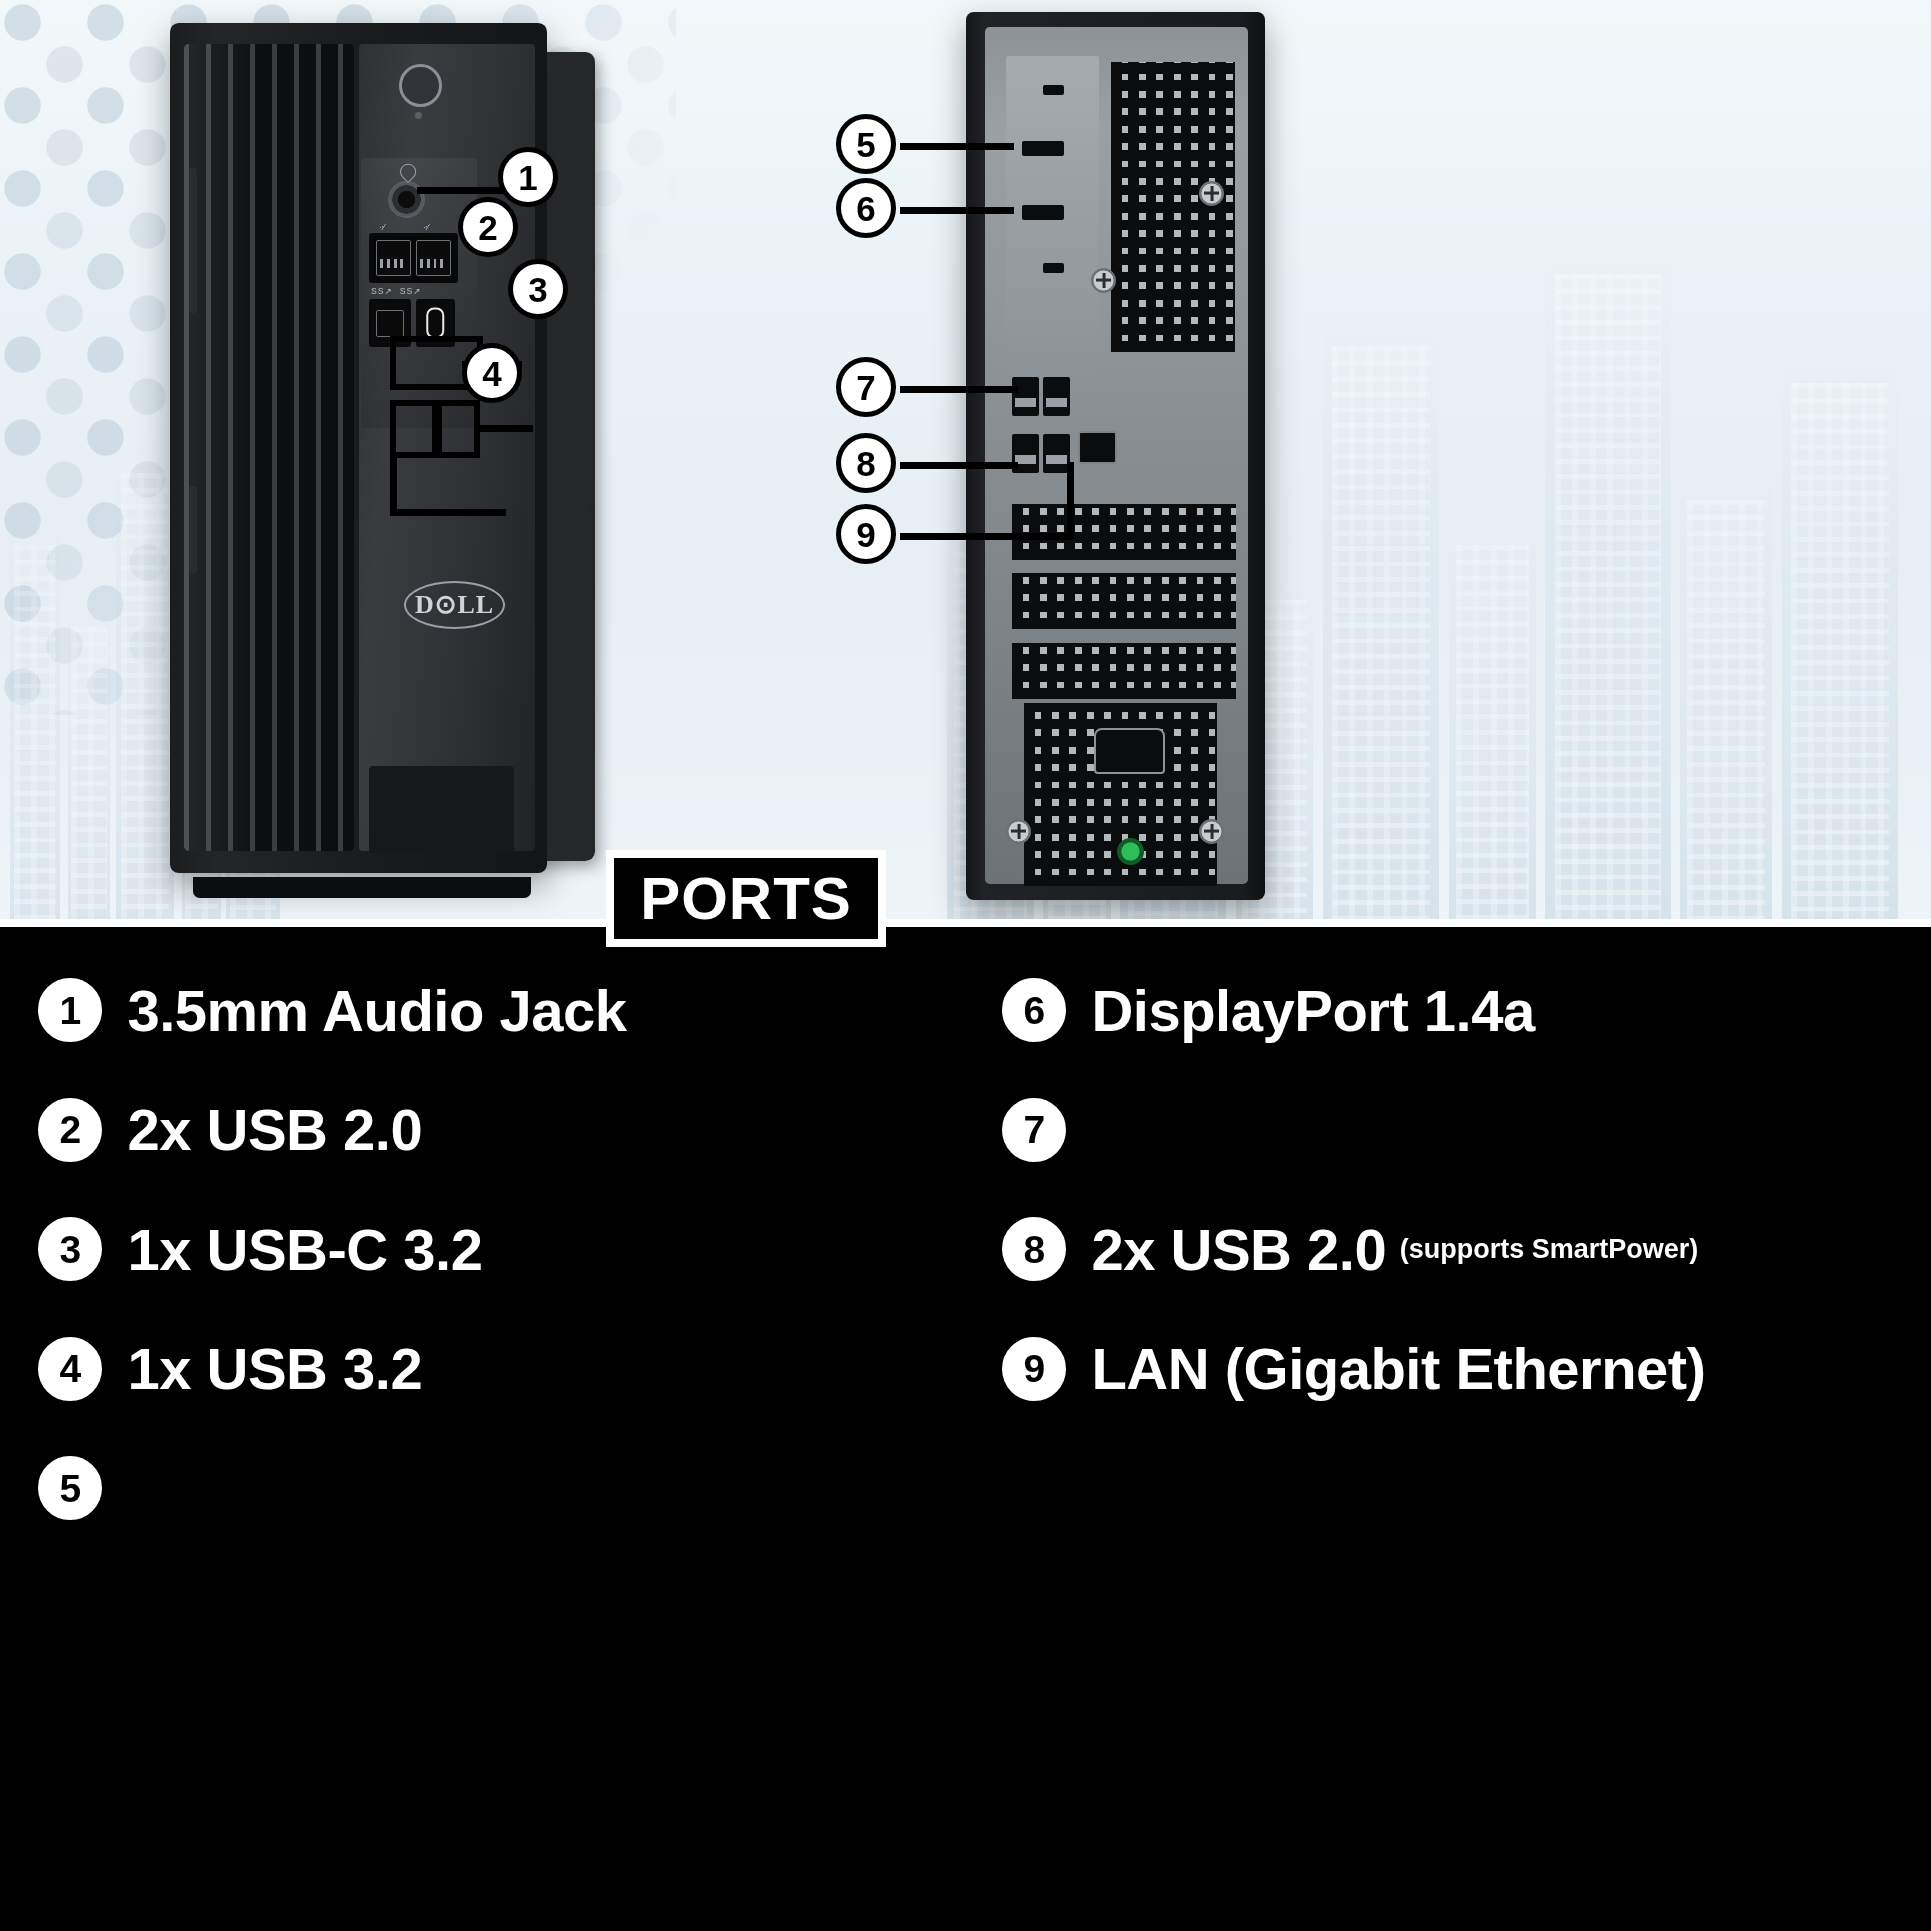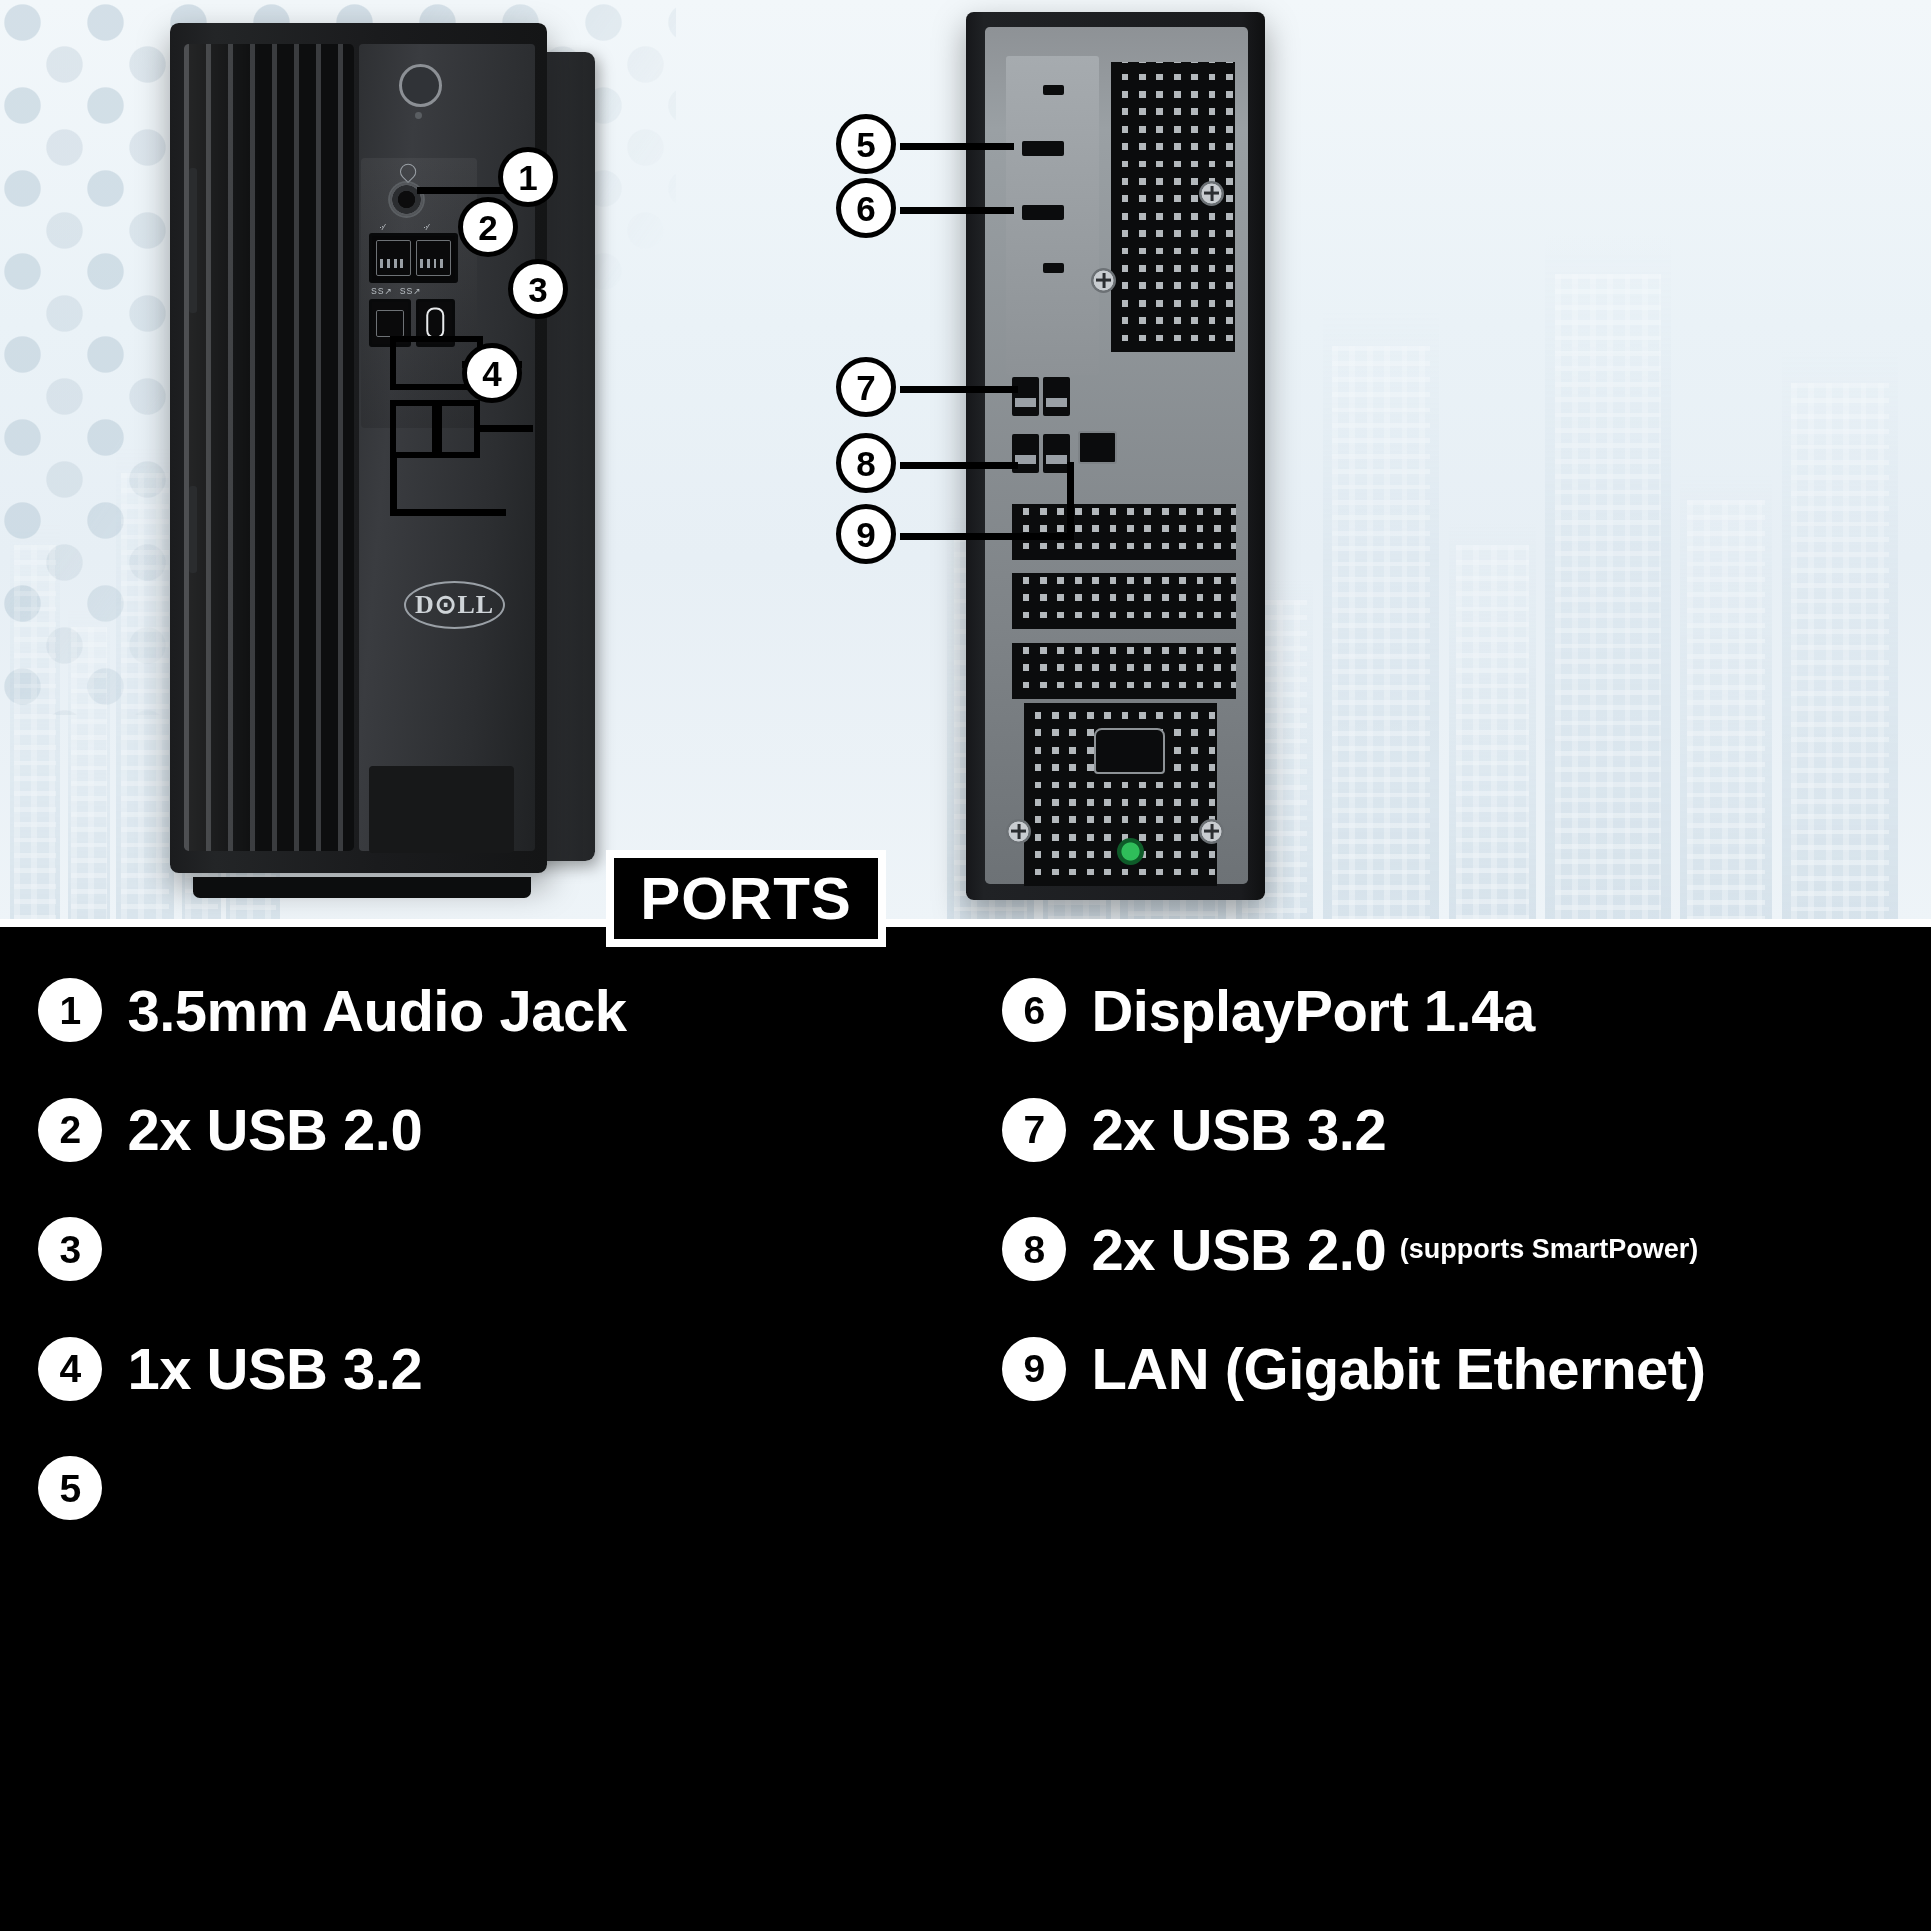--- a/index.html
+++ b/index.html
@@ -384,38 +384,38 @@
       <div class="lrow">
         <div class="lnum">1</div>
         <div class="ltext">3.5mm Audio Jack</div>
       </div>
       <div class="lrow">
         <div class="lnum">2</div>
         <div class="ltext">2x USB 2.0</div>
       </div>
       <div class="lrow">
         <div class="lnum">3</div>
+        <div class="ltext">1x USB-C 3.2</div>
       </div>
       <div class="lrow">
         <div class="lnum">4</div>
         <div class="ltext">1x USB 3.2</div>
       </div>
       <div class="lrow">
         <div class="lnum">5</div>
       </div>
     </div>
 
     <div class="col col-r">
       <div class="lrow">
         <div class="lnum">6</div>
         <div class="ltext">DisplayPort 1.4a</div>
       </div>
       <div class="lrow">
         <div class="lnum">7</div>
-        <div class="ltext">2x USB 3.2</div>
       </div>
       <div class="lrow">
         <div class="lnum">8</div>
         <div class="ltext">2x USB 2.0</div>
         <div class="lnote">(supports SmartPower)</div>
       </div>
       <div class="lrow">
         <div class="lnum">9</div>
         <div class="ltext">LAN (Gigabit Ethernet)</div>
       </div>

